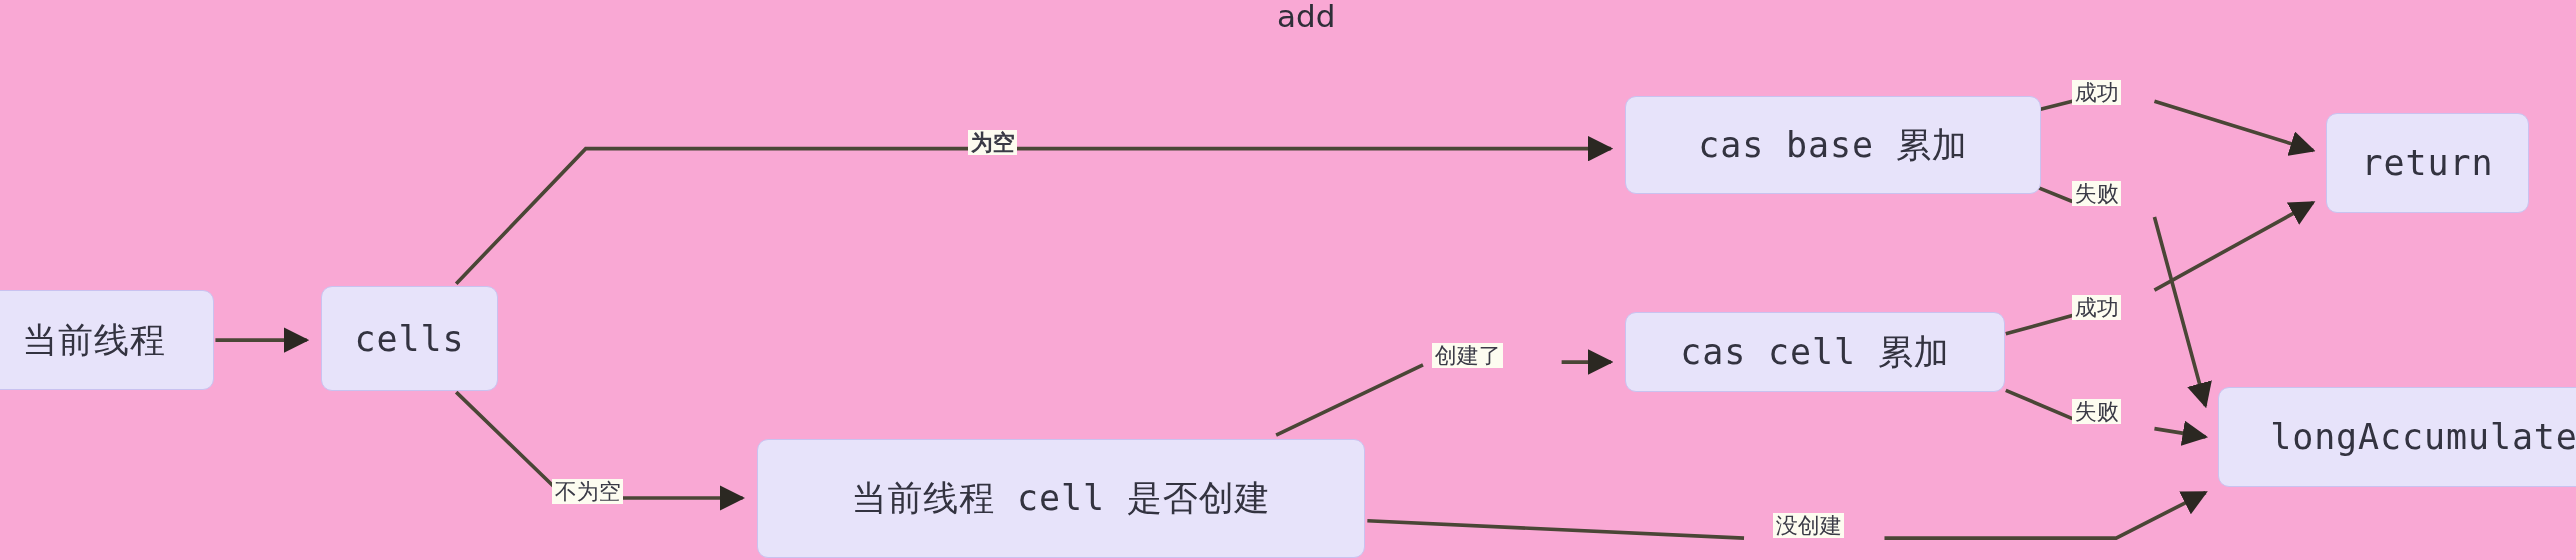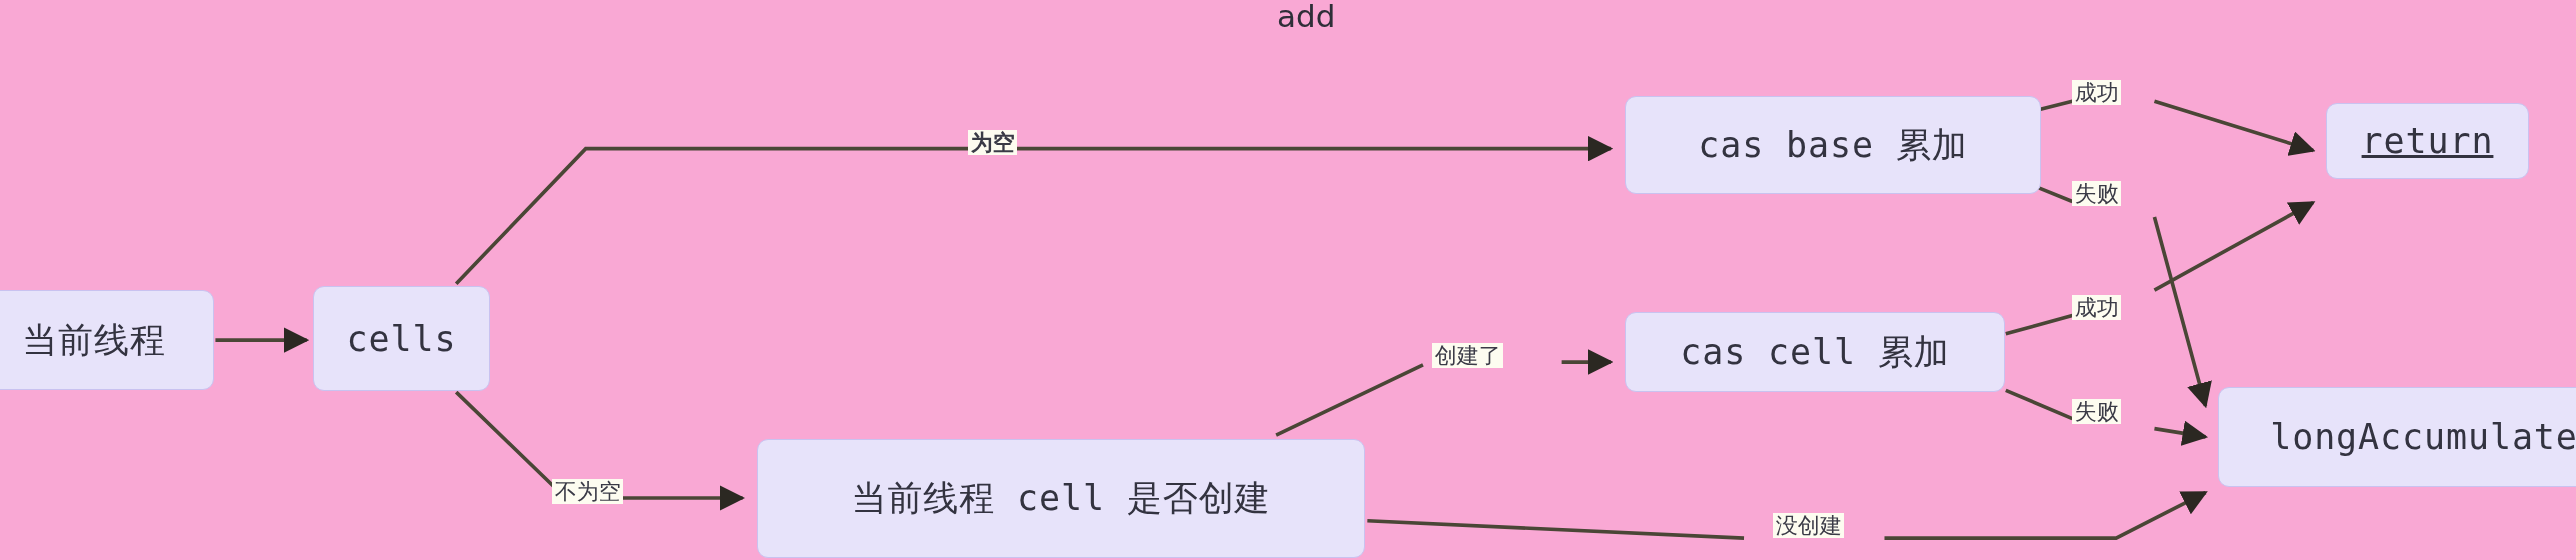--- a/index.html
+++ b/index.html
@@ -85,29 +85,29 @@
 
     <path d="M 1399 477 L 1560 400 M 1712 397 L 1766 397" fill="none" stroke="#4a4636" stroke-width="4" marker-end="url(#arrow)"></path>
 
     <path d="M 1499 571 L 1912 590 M 2066 590 L 2320 590 L 2418 540" fill="none" stroke="#4a4636" stroke-width="4" marker-end="url(#arrow)"></path>
   </svg>
 
   <div class="node" style="left:-25.5px; top:290px; width:239px; height:100px;">
     <span>当前线程</span>
   </div>
 
-  <div class="node" style="left:313px; top:286px; width:177px; height:105px;">
+  <div class="node" style="left:321px; top:286px; width:177px; height:105px;">
     <span>cells</span>
   </div>
 
   <div class="node" style="left:1625px; top:96px; width:416px; height:98px;">
     <span>cas base 累加</span>
   </div>
 
-  <div class="node" style="left:2326px; top:103px; width:203px; height:76px;text-decoration:underline;">
+  <div class="node" style="left:2326px; top:113px; width:203px; height:100px;">
     <span>return</span>
   </div>
 
   <div class="node" style="left:1625px; top:312px; width:380px; height:80px;">
     <span>cas cell 累加</span>
   </div>
 
   <div class="node" style="left:757px; top:439px; width:608px; height:119px;">
     <span>当前线程 cell 是否创建</span>
   </div>

